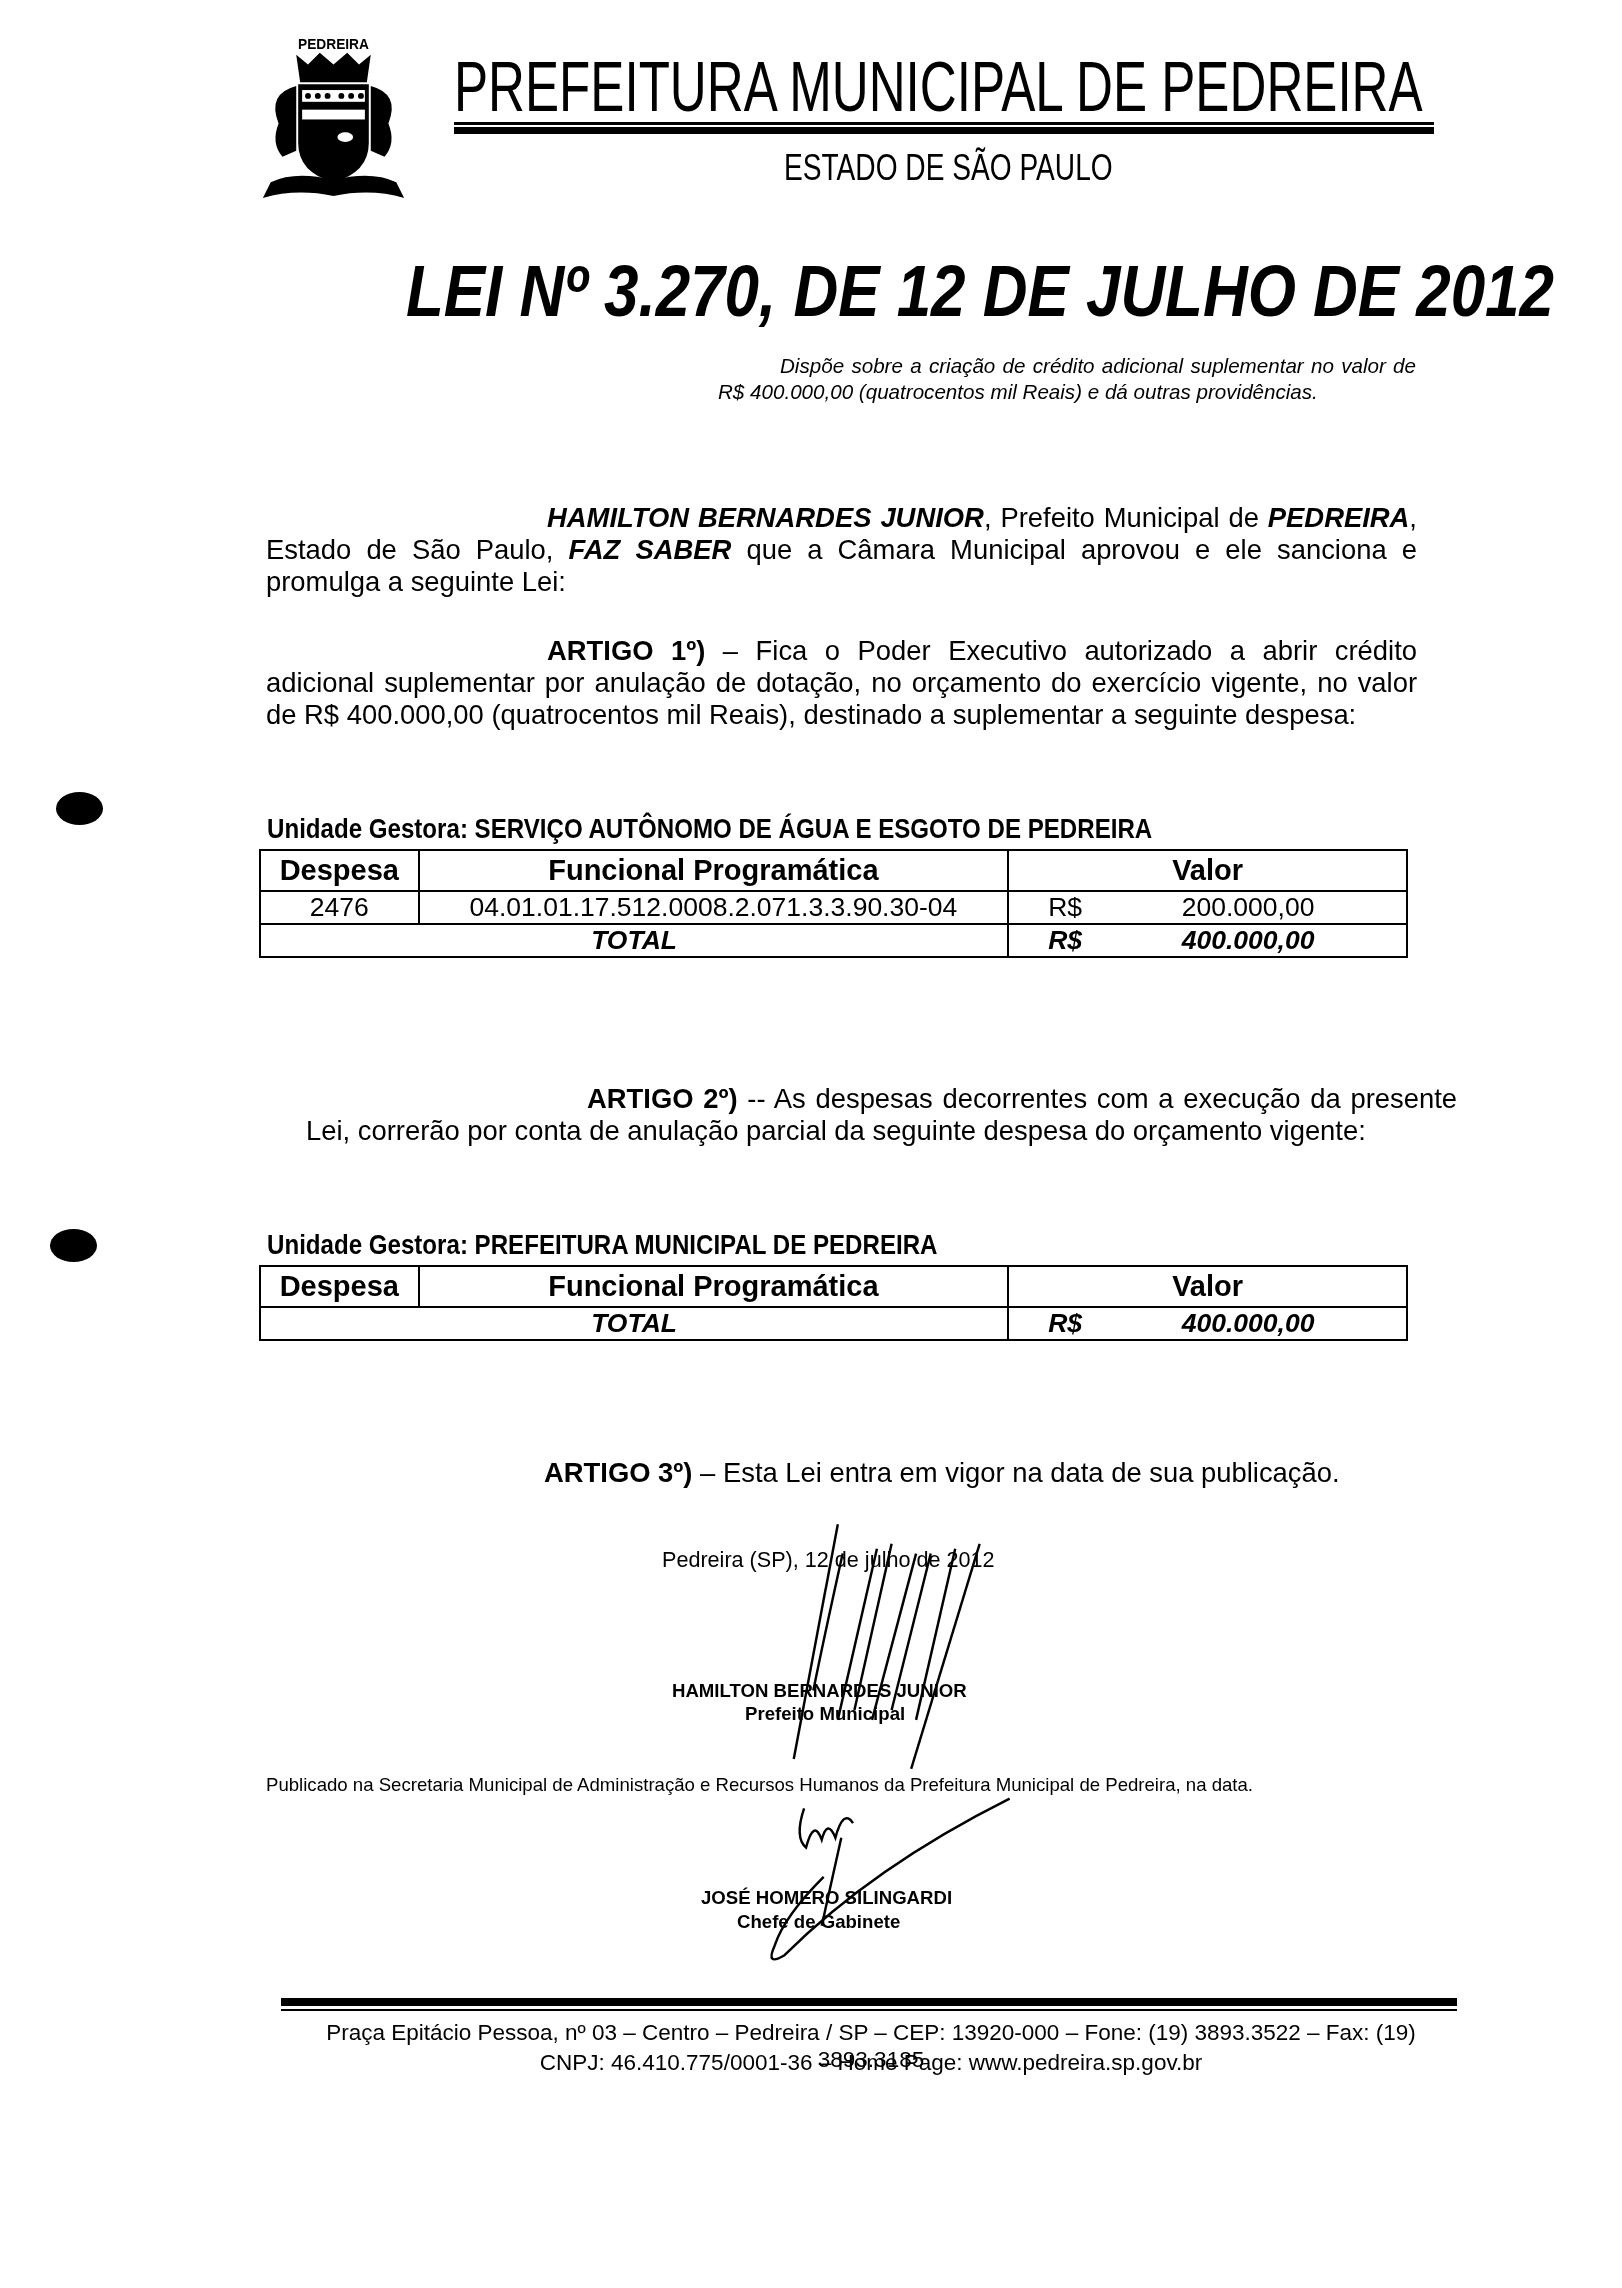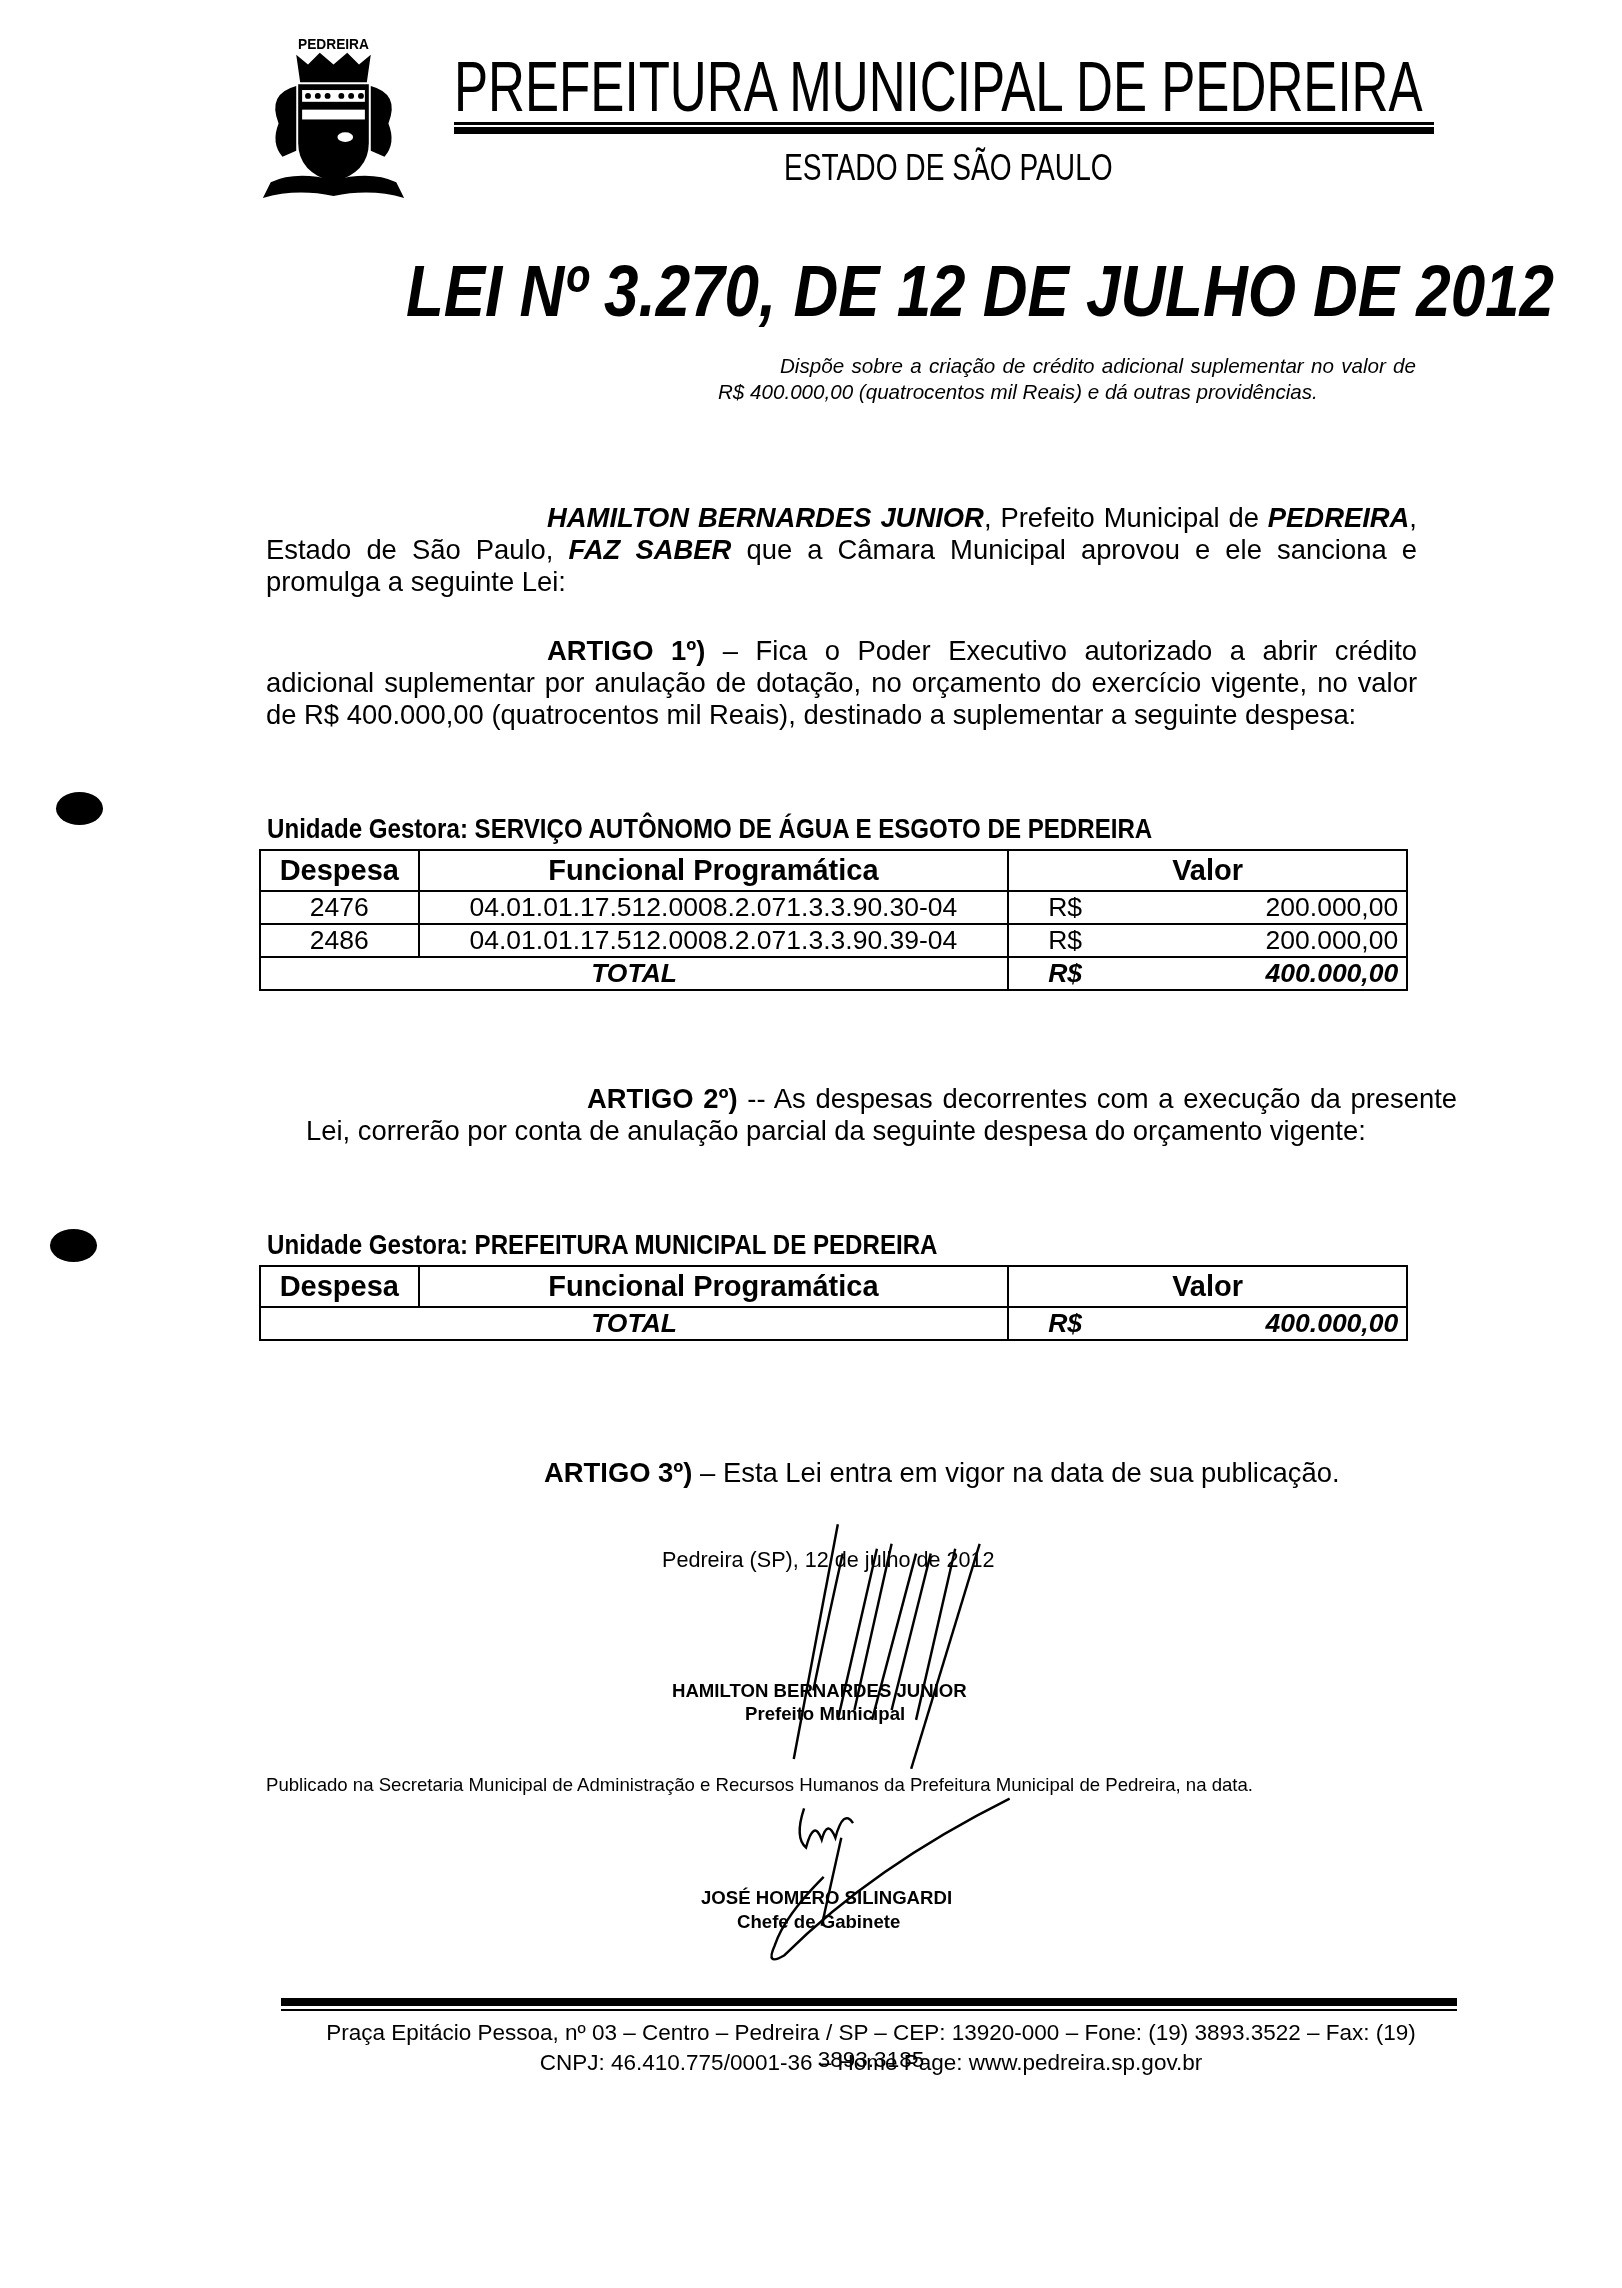--- a/index.html
+++ b/index.html
@@ -36,21 +36,21 @@
 
   
   .unit-label { position: absolute; left: 267px; font-size: 27.4px; line-height: 29px; font-weight: 700; white-space: nowrap; }
   .unit-label .narrow { transform: scaleX(0.88); }
   table.fin { position: absolute; left: 259px; width: 1149px; border-collapse: collapse; font-size: 26.5px; }
   table.fin td, table.fin th { border: 2px solid #000; padding: 0 7.8px; height: 29px; }
   table.fin th { font-weight: 700; height: 39px; font-size: 29px; }
   .c-desp { width: 141px; text-align: center; }
   .c-func { width: 572px; text-align: center; margin-top: 26px; }
   .c-cur { border-right: none !important; width: 118px; text-align: left; padding-left: 39px !important; }
-  .c-val { border-left: none !important; text-align: right; }
+  .c-val { border-left: none !important; text-align: left; }
   .tot { font-weight: 700; font-style: italic; padding-left: 32px; }
   #unit1 { top: 814px; }
   #table1 { top: 849px; }
   #unit2 { top: 1230px; }
   #table2 { top: 1265px; }
 
   
   #place-date { left: 662px; top: 1547px; font-size: 21.6px; }
   #sig1 { left: 784px; top: 1524px; width: 225px; height: 245px; }
   #signer1-name { left: 672px; top: 1680px; font-size: 18.6px; font-weight: 700; }
@@ -129,26 +129,20 @@
     <th class="c-desp">Despesa</th>
     <th class="c-func">Funcional Programática</th>
     <th colspan="2">Valor</th>
   </tr>
   <tr>
     <td class="c-desp">2476</td>
     <td class="c-func">04.01.01.17.512.0008.2.071.3.3.90.30-04</td>
     <td class="c-cur">R$</td>
     <td class="c-val">200.000,00</td>
   </tr>
-  <tr>
-    <td class="c-desp">2486</td>
-    <td class="c-func">04.01.01.17.512.0008.2.071.3.3.90.39-04</td>
-    <td class="c-cur">R$</td>
-    <td class="c-val">200.000,00</td>
-  </tr>
   <tr class="tot">
     <td colspan="2" style="text-align:center">TOTAL</td>
     <td class="c-cur">R$</td>
     <td class="c-val">400.000,00</td>
   </tr>
 </tbody>
   </table>
 
 <div class="para" id="art2"><span class="indent"></span><span class="b">ARTIGO 2º)</span><span> -- As despesas decorrentes com a execução da presente Lei, correrão por conta de anulação parcial da seguinte despesa do orçamento vigente:</span></div>
 

